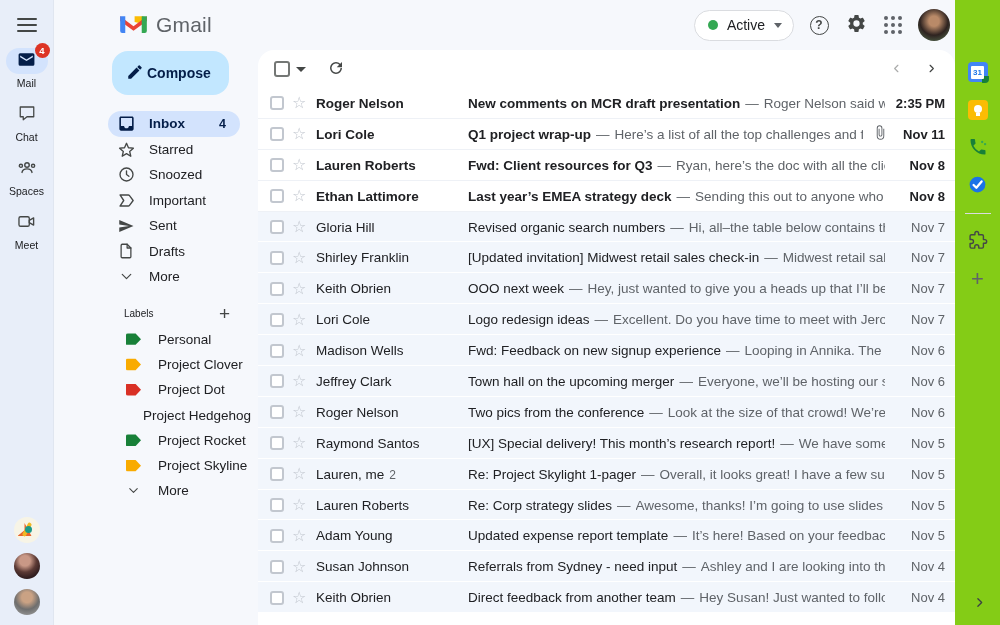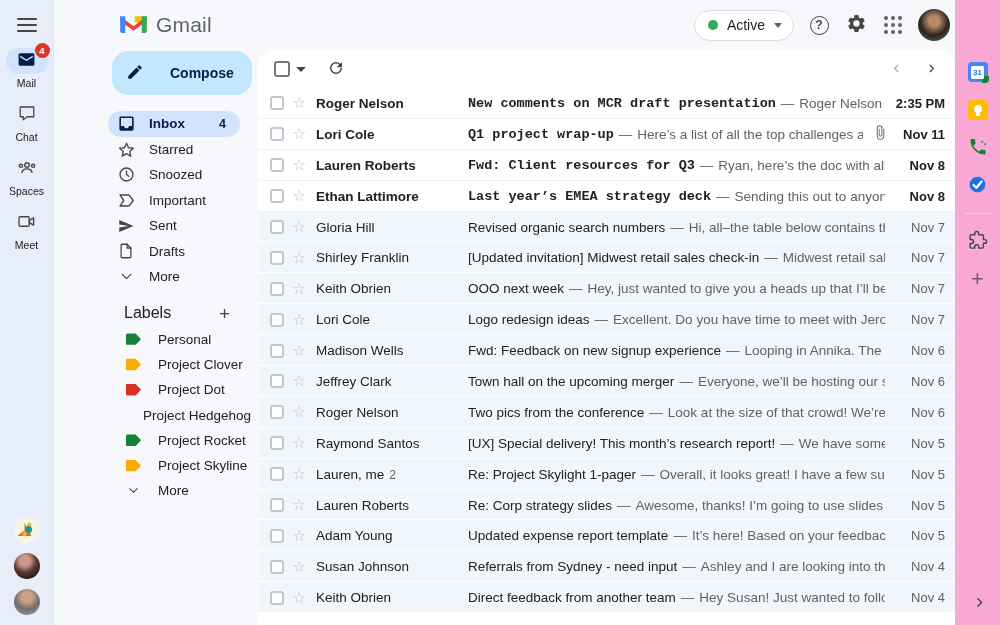--- a/index.html
+++ b/index.html
@@ -23,30 +23,30 @@
   .org-logo .slash { position:absolute; left:11px; top:5px; width:4px; height:15px; background:#f2b824; transform:rotate(28deg); border-radius:2px; }
   .org-logo .dot { position:absolute; left:11px; top:9px; width:7px; height:7px; border-radius:50%; background:#1a9988; }
   .rail-avatar { width:26px; height:26px; border-radius:50%; cursor:pointer; }
   .rail-avatar.a1 { background:radial-gradient(circle at 42% 30%,#c99886 22%,#5c3a35 48%,#2e1c1e 75%,#7a4a3a); }
   .rail-avatar.a2 { background:radial-gradient(circle at 50% 32%,#caa284 24%,#6e6e6e 55%,#8d8d8d 80%); }
 
   
   .sidebar { position:absolute; left:55px; top:0; width:193px; height:625px;padding-left:45px; }
   .brand { display:flex; align-items:center; gap:9px; padding:13px 0 0 20px; }
   .brand-text { font-size:21px; color:#5f6368; letter-spacing:.2px; }
-  .compose { margin:14px 0 0 12px; height:44px; min-width:107px; border:none; border-radius:16px; background:#c2e7ff; display:flex; align-items:center; gap:26px; padding:0 18px 0 14px; cursor:pointer; color:#041e49; font-size:14px; font-weight:bold; font-family:inherit; }
+  .compose { margin:14px 0 0 12px; height:44px; min-width:107px; border:none; border-radius:16px; background:#c2e7ff; display:flex; align-items:center; gap:3px; padding:0 18px 0 14px; cursor:pointer; color:#041e49; font-size:14px; font-weight:bold; font-family:inherit; }
   .nav { margin-top:16px; }
   .nav-item { display:flex; align-items:center; height:25.5px; margin-right:8px; padding:0 14px 0 16px; border-radius:0 16px 16px 0; cursor:pointer; }
   .nav-item.active { background:#d3e3fd; border-radius:16px; margin-left:8px; padding-left:8px; }
   .nav-icon { width:20px; height:20px; display:flex; align-items:center; justify-content:center; margin-right:13px; }
   .nav-label { flex:1; font-size:13.5px; color:#202124; white-space:nowrap; }
   .nav-item.active .nav-label { font-weight:bold; color:#041e49; }
   .nav-count { font-size:12.5px; font-weight:bold; color:#041e49; }
   .labels-head { display:flex; align-items:center; margin:14px 8px 4px 24px; }
-  .labels-title { flex:1; font-size:16px; color:#202124; }
+  .labels-title { flex:1; font-size:10px; color:#202124; }
   .add-label { background:none; border:none; font-size:19px; color:#444746; cursor:pointer; line-height:1; padding:0 10px 0 0; }
   .label-item { display:flex; align-items:center; height:25.3px; padding-left:26px; cursor:pointer; }
   .label-tag { width:15px; height:13px; margin-right:17px; clip-path:polygon(0 6%,64% 6%,100% 50%,64% 94%,0 94%); border-radius:2px; }
   .label-name { font-size:13.5px; color:#202124; white-space:nowrap; }
   .label-more-icon { width:15px; margin-right:17px; display:flex; justify-content:center; }
 
   
   .main-header { position:absolute; left:248px; top:0; right:45px; height:50px; display:flex; align-items:center; padding-left:10px; }
   .search { width:464px; height:38px; background:#eaf1fb; border-radius:24px; display:flex; align-items:center; padding:0 10px 0 14px; }
   .search input { flex:1; border:none; background:transparent; outline:none; font-size:15px; color:#202124; margin-left:10px; font-family:inherit; }
@@ -78,29 +78,29 @@
   .row { height:30.9px; display:flex; align-items:center; padding:0 10px 0 12px; cursor:pointer; font-size:13.5px; }
   .row.unread { background:#fff; box-shadow:inset 0 -1px 0 #eef1f6; }
   .row.read { background:#f2f6fc; box-shadow:inset 0 -1px 0 #ffffff; }
   .row .cb { width:14px; height:14px; border:2px solid #c2c7cf; flex:none; }
   .row-star { width:24px; flex:none; margin-left:8px; font-size:16px; color:#c2c7cf; text-align:left; line-height:1; }
   .sender { width:152px; flex:none; color:#202124; white-space:nowrap; overflow:hidden; }
   .row.unread .sender { font-weight:bold; }
   .thread-count { font-size:12px; color:#5f6368; margin-left:5px; font-weight:normal; }
   .content { flex:1; display:flex; align-items:center; white-space:nowrap; overflow:hidden; min-width:0; }
   .subject { color:#202124; }
-  .row.unread .subject { font-weight:bold;font-family:Liberation Mono, monospace; }
+  .row.unread .subject { font-weight:bold; }
   .sep { margin:0 5px; color:#5f6368; }
   .snippet { color:#5f6368; overflow:hidden; }
   .meta { flex:none; margin-left:10px; display:flex; align-items:center; gap:7px; }
   .date { font-size:13px; color:#5f6368; min-width:50px; text-align:right; white-space:nowrap; }
   .row.unread .date { color:#202124; font-weight:bold; }
 
   
-  .panel { position:absolute; right:0; top:0; width:45px; height:625px; background:#f9a8d4; }
+  .panel { position:absolute; right:0; top:0; width:45px; height:625px; background:#84cc16; }
   .panel-icons { margin-top:61px; display:flex; flex-direction:column; align-items:center; gap:16px; }
   .panel-btn { width:22px; height:22px; background:none; border:none; cursor:pointer; display:flex; align-items:center; justify-content:center; }
   .panel-divider { width:26px; height:1px; background:#dadce0; }
   .cal-icon { width:20px; height:20px; border-radius:4px; background:#4285f4; position:relative; }
   .cal-icon::after { content:""; position:absolute; right:-1px; bottom:-1px; width:7px; height:7px; background:#188038; border-radius:1px 0 4px 0; }
   .cal-inner { position:absolute; left:3.5px; top:3.5px; width:13px; height:13px; background:#fff; border-radius:1px; display:flex; align-items:center; justify-content:center; font-size:8px; font-weight:bold; color:#1a73e8; z-index:1; }
   .keep-icon { width:20px; height:20px; border-radius:4px; background:#fbbc04; position:relative; }
   .keep-icon::before { content:""; position:absolute; left:6px; top:4.5px; width:8px; height:8px; border-radius:50%; background:#fff; }
   .keep-icon::after { content:""; position:absolute; left:8px; top:12.5px; width:4px; height:3.5px; background:#fff; }
   .panel-expand { position:absolute; right:14px; bottom:13px; background:none; border:none; cursor:pointer; }

